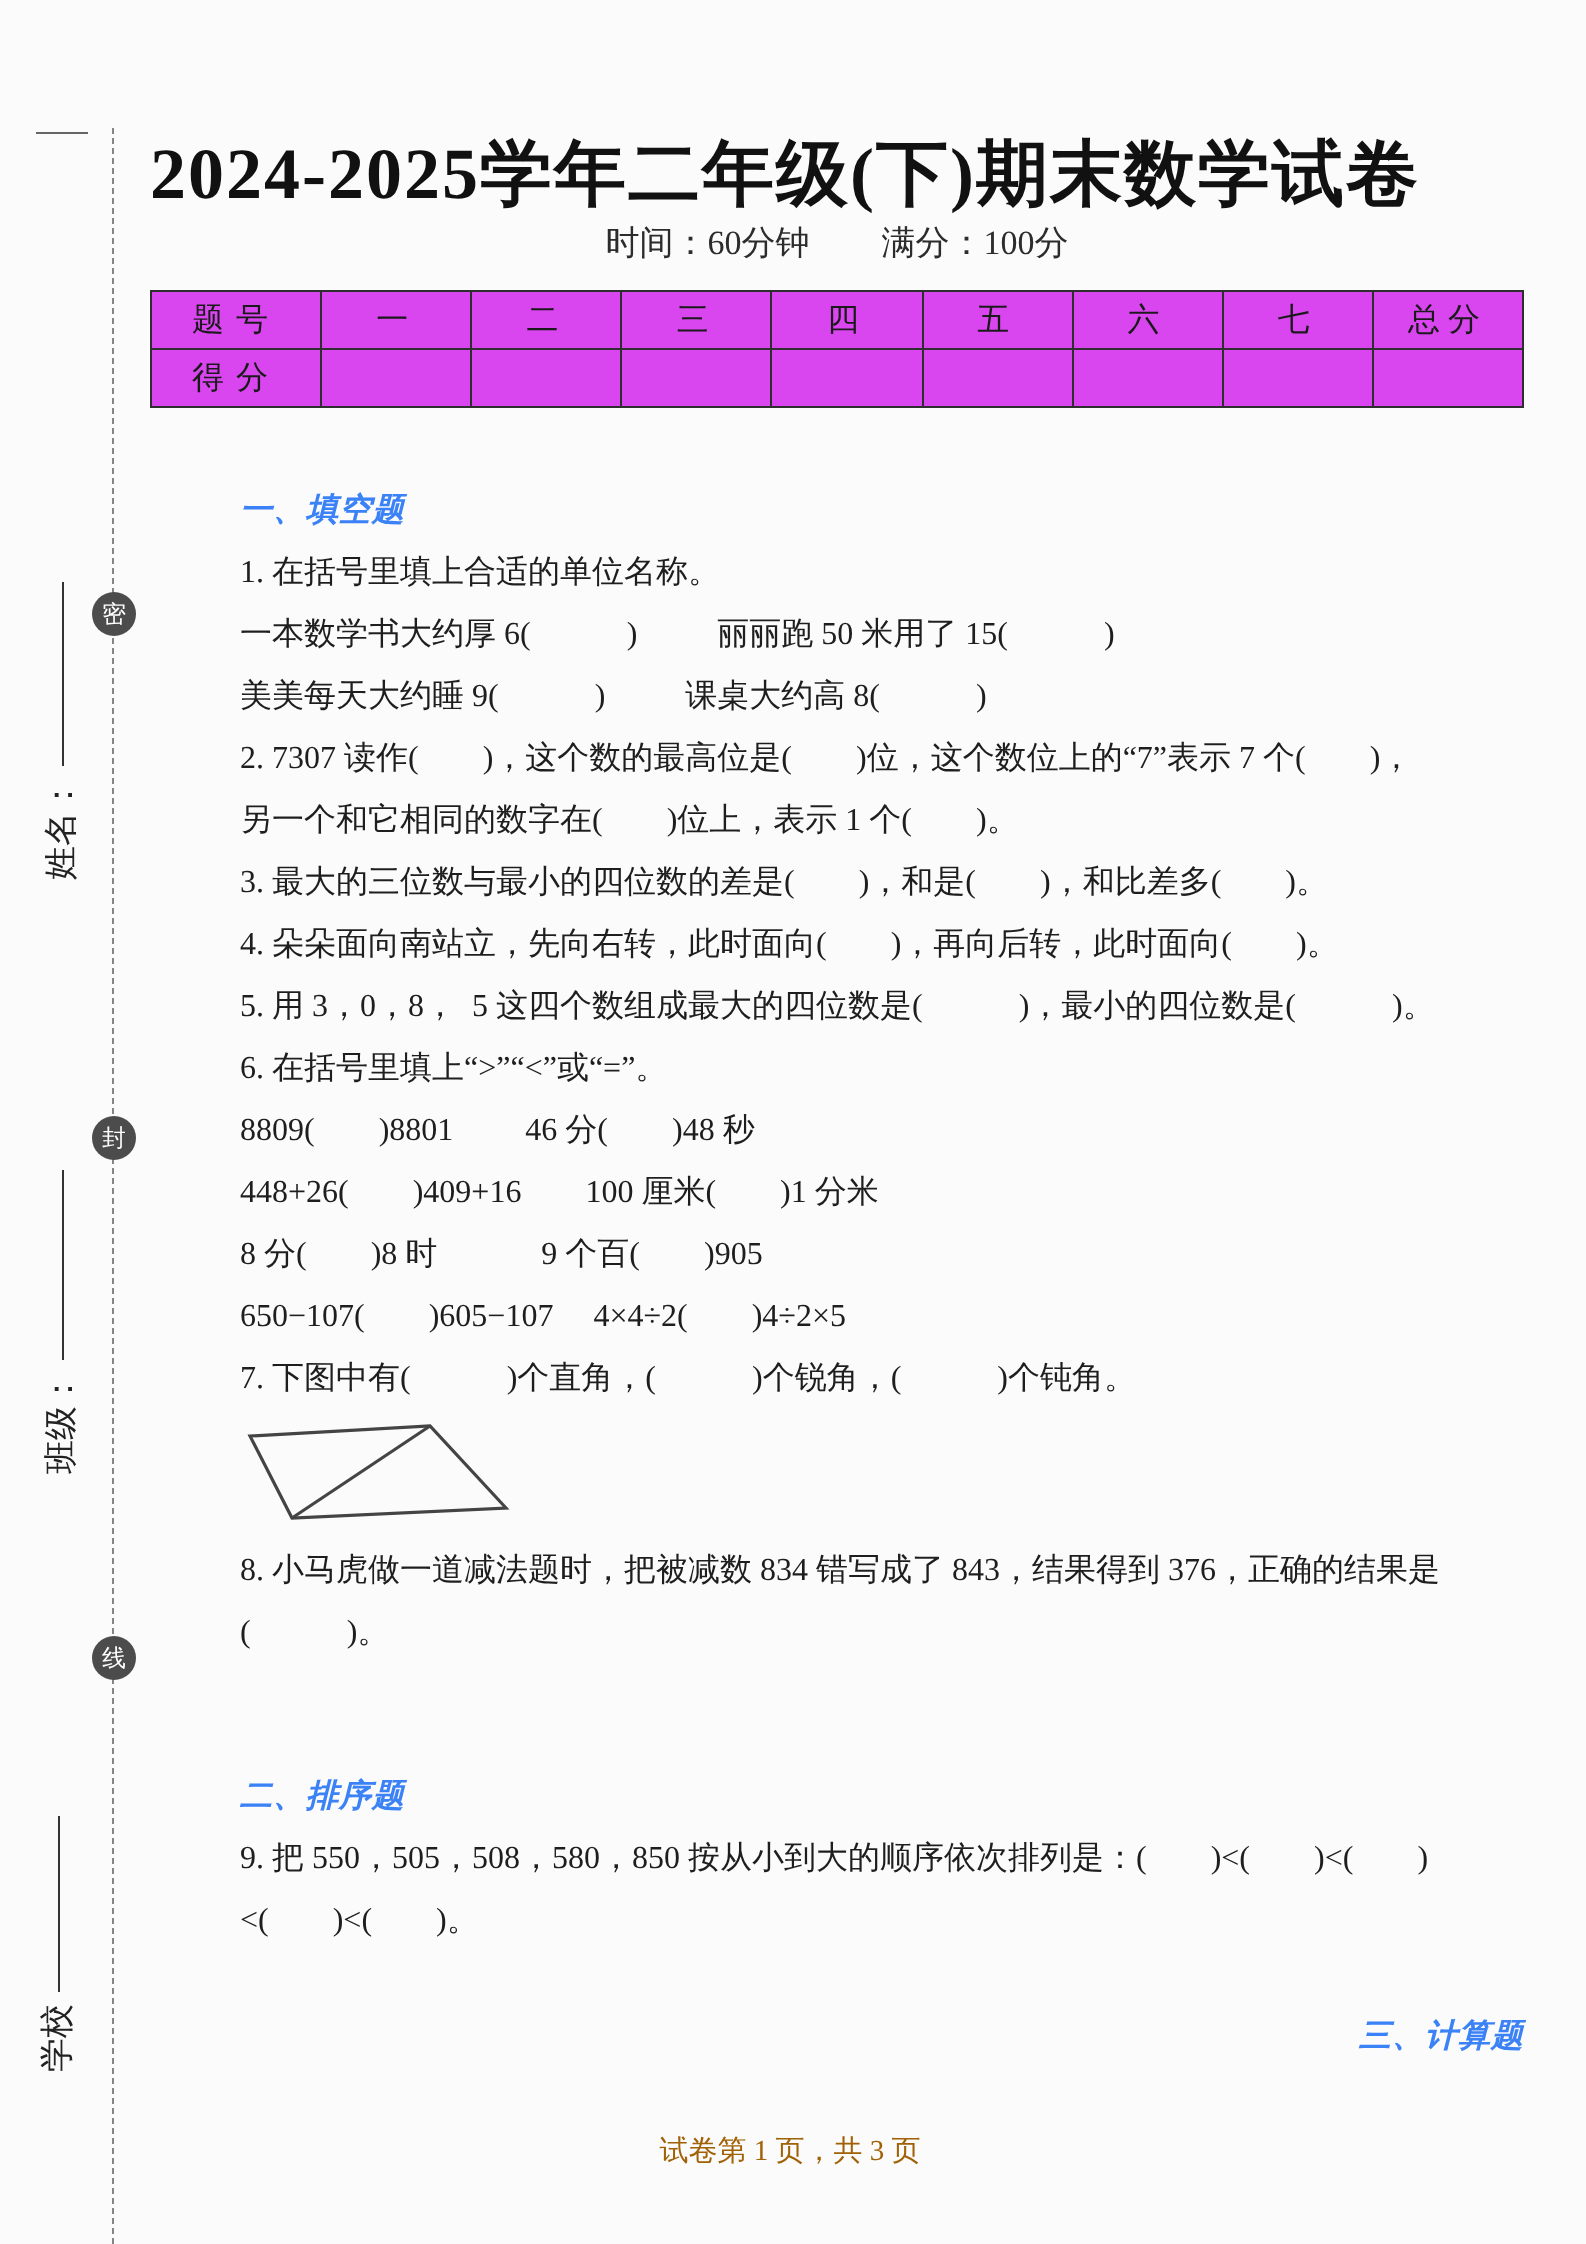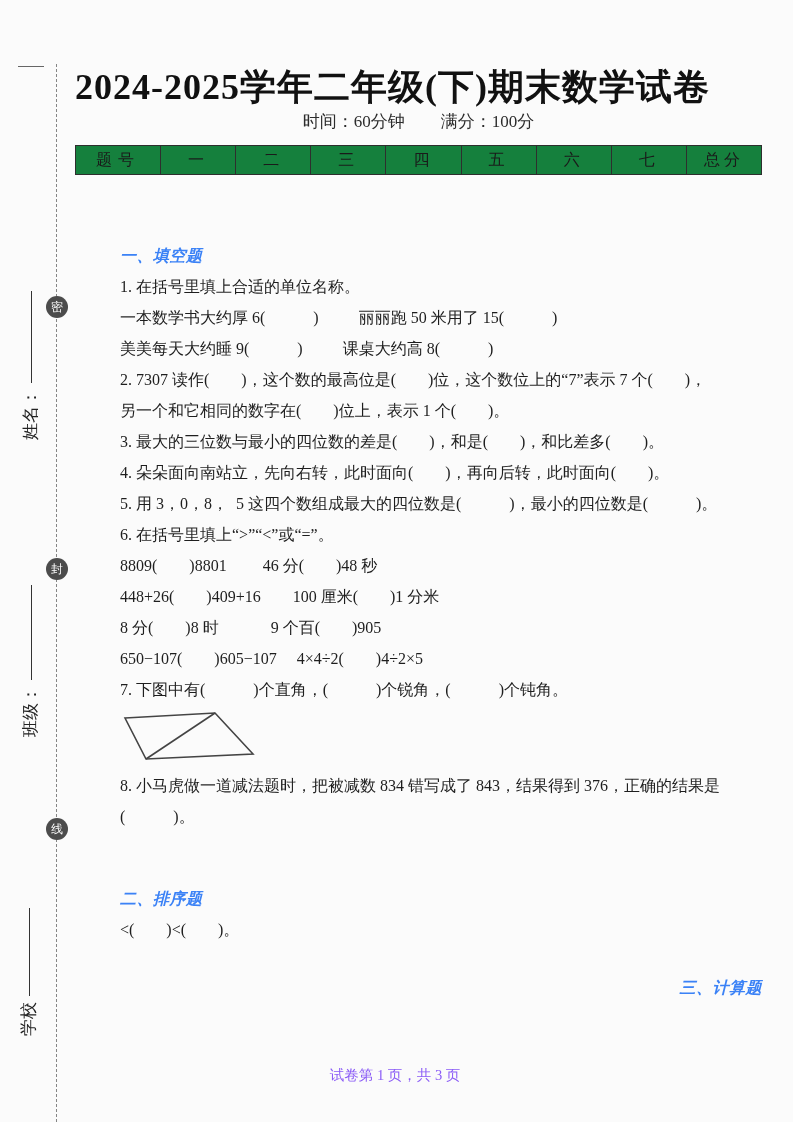--- a/index.html
+++ b/index.html
@@ -24,31 +24,31 @@
   .main{position:absolute;left:75px;width:687px;}
   .title{top:52px;font-size:36px;font-weight:900;
     letter-spacing:1px;color:#111;margin-top:11px;}
   .info{top:110px;text-align:center;font-size:17px;color:#2c2c2c;}
   .info span{white-space:pre;}
   .info .gap{margin-left:36px;}
   
   .score-table{top:145px;}
   table{width:687px;border-collapse:collapse;table-layout:fixed;}
   td{border:1.6px solid #2e2e2e;height:26px;text-align:center;
-    font-size:16px;letter-spacing:4px;color:#1a1a1a;background:#15803d;}
+    font-size:16px;letter-spacing:4px;color:#1a1a1a;background:#d946ef;}
   td.lab{letter-spacing:6px;}
   
   .content{position:absolute;left:120px;top:240px;width:642px;font-size:16px;}
   .line{height:31px;line-height:31px;white-space:pre;}
   .sec{font-weight:bold;color:#3b82f6;letter-spacing:.5px;font-style:italic;}
   .sec2{margin-top:51px;}
   .sec3{margin-top:27px;text-align:right;}
   .figure-wrap{height:62px;margin:1px 0 2px 2px;}
   .footer{position:absolute;left:75px;top:1066px;width:640px;
-    text-align:center;font-size:14.5px;color:#8b5cf6;white-space:pre;}
+    text-align:center;font-size:14.5px;color:#a16207;white-space:pre;}
 </style>
 </head>
 <body>
 
 <div class="page">
 
   <div class="seal-tick"></div>
   <div class="seal-line"></div>
   <div class="badge" style="top:296px">密</div>
   <div class="badge" style="top:558px">封</div>
@@ -87,20 +87,31 @@
         <td class="lab">题号</td>
         <td>一</td>
         <td>二</td>
         <td>三</td>
         <td>四</td>
         <td>五</td>
         <td>六</td>
         <td>七</td>
         <td>总分</td>
       </tr>
+      <tr>
+        <td class="lab">得分</td>
+        <td></td>
+        <td></td>
+        <td></td>
+        <td></td>
+        <td></td>
+        <td></td>
+        <td></td>
+        <td></td>
+      </tr>
     </tbody>
       </table>
   </div>
 
   <div class="content">
     <div class="line sec">一、填空题</div>
     <div class="line">1. 在括号里填上合适的单位名称。</div>
     <div class="line">一本数学书大约厚 6(　　　)　　  丽丽跑 50 米用了 15(　　　)</div>
     <div class="line">美美每天大约睡 9(　　　)　　  课桌大约高 8(　　　)</div>
     <div class="line">2. 7307 读作(　　)，这个数的最高位是(　　)位，这个数位上的“7”表示 7 个(　　)，</div>
@@ -119,19 +130,20 @@
       <svg width="135" height="58" viewBox="0 0 135 58">
         <polygon points="3,12 93,7 131,48 24,53" fill="none" stroke="#444" stroke-width="1.6"></polygon>
         <line x1="24" y1="53" x2="93" y2="7" stroke="#444" stroke-width="1.6"></line>
       </svg>
     </div>
 
     <div class="line">8. 小马虎做一道减法题时，把被减数 834 错写成了 843，结果得到 376，正确的结果是</div>
     <div class="line">(　　　)。</div>
 
     <div class="line sec sec2">二、排序题</div>
+    <div class="line">9. 把 550，505，508，580，850 按从小到大的顺序依次排列是：(　　)&lt;(　　)&lt;(　　)</div>
     <div class="line">&lt;(　　)&lt;(　　)。</div>
 
     <div class="line sec sec3">三、计算题</div>
   </div>
 
   <div class="footer">试卷第 1 页，共 3 页</div>
 </div>
 
 </body></html>

